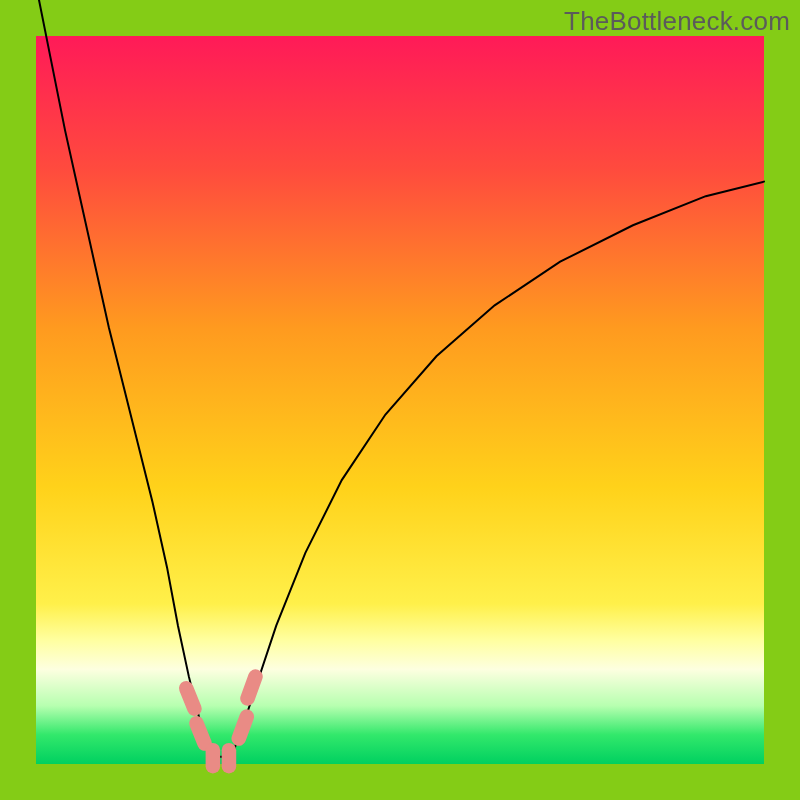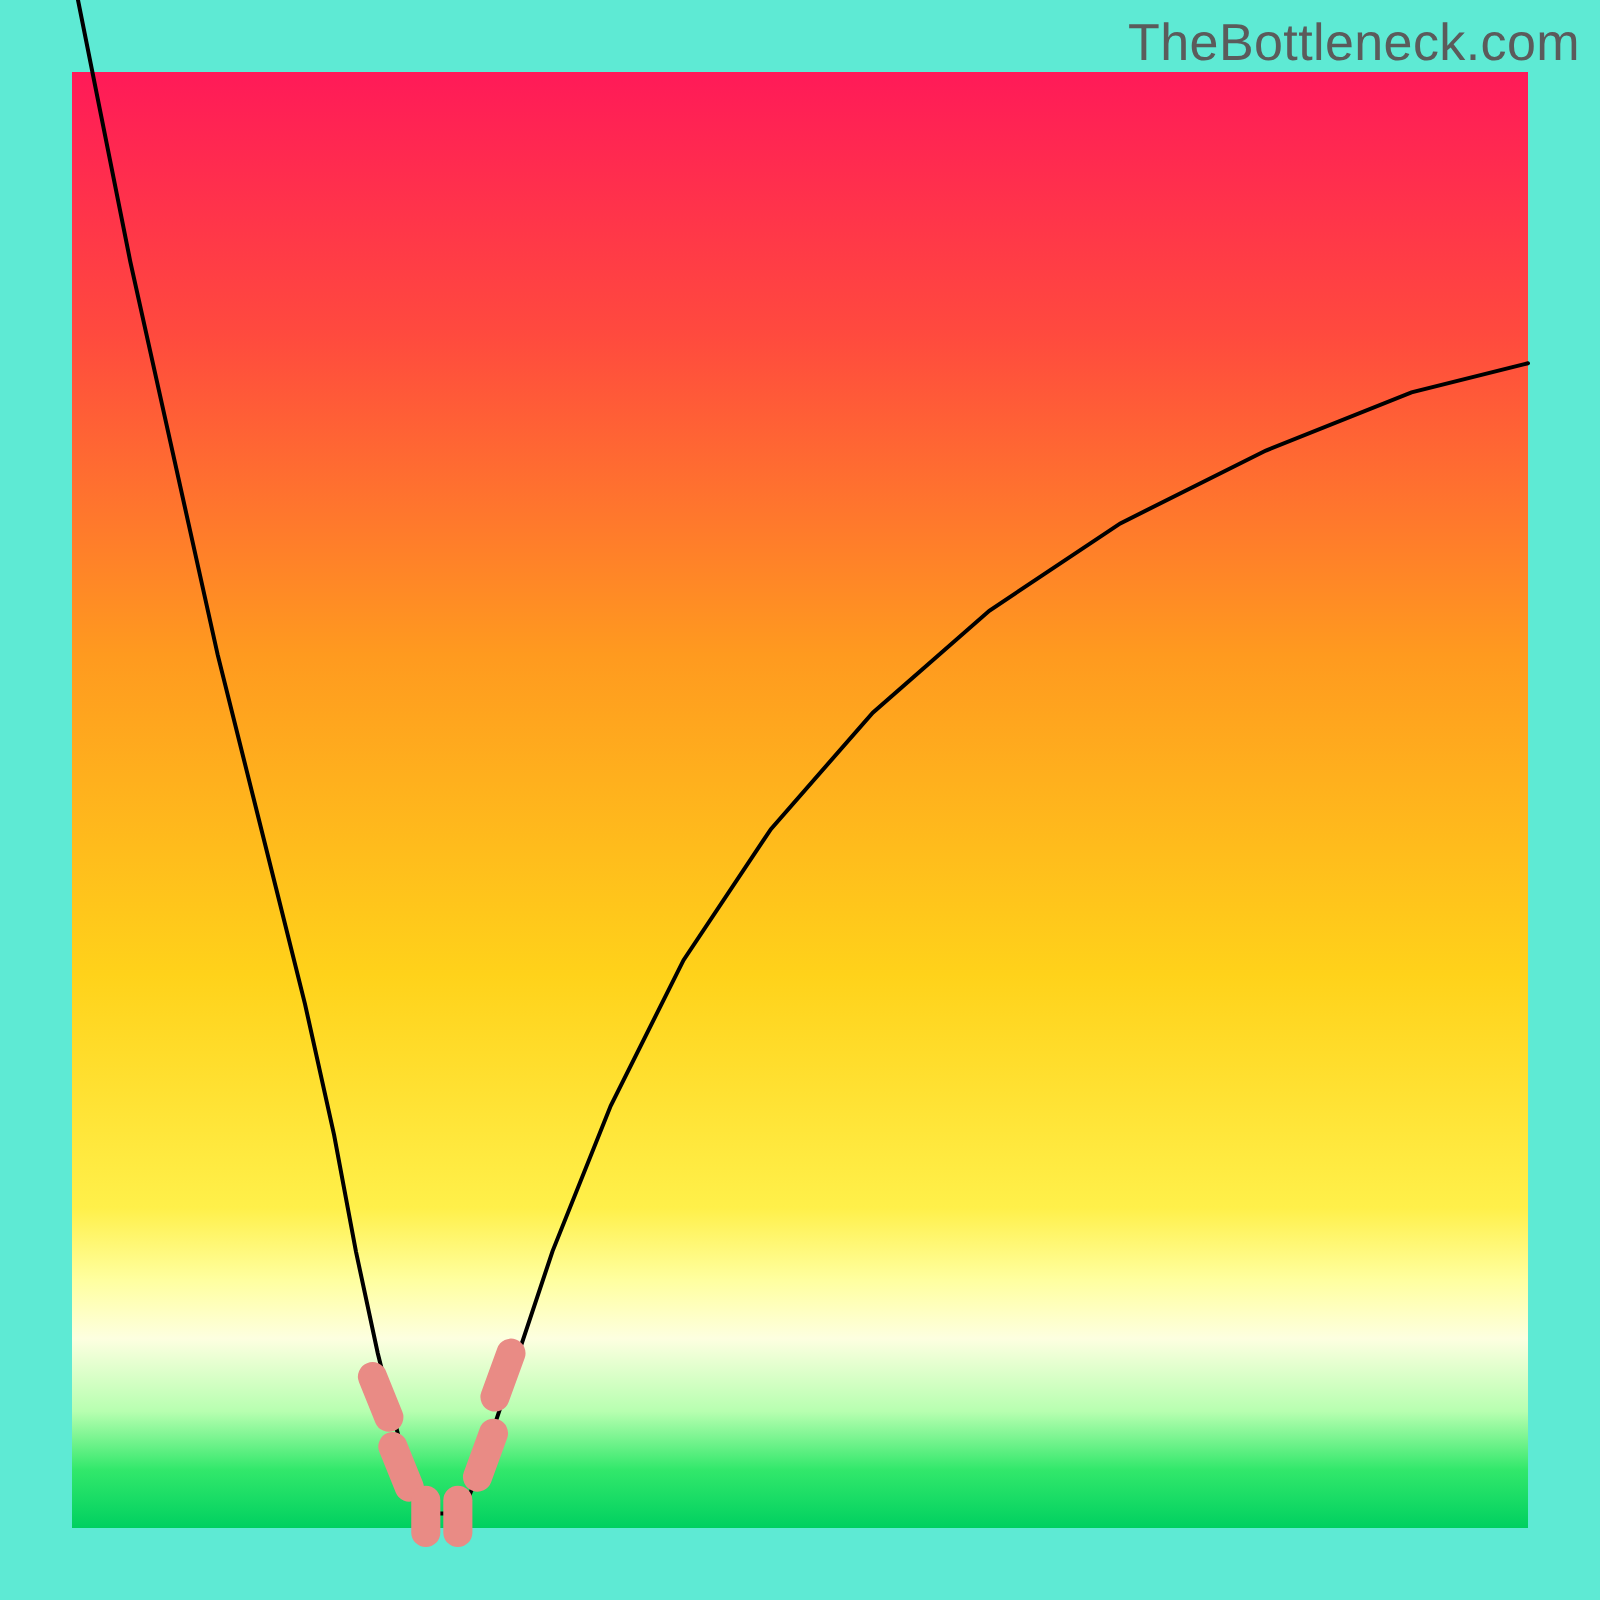--- a/index.html
+++ b/index.html
@@ -10,21 +10,21 @@
     background: #000;
     overflow: hidden;
     font-family: Arial, Helvetica, sans-serif;
   }
   .frame {
     position: absolute;
     top: 0;
     left: 0;
     width: 800px;
     height: 800px;
-    background: #5eead4;
+    background: #84cc16;
   }
   .plot {
     position: absolute;
     top: 36px;
     left: 36px;
     width: 728px;
     height: 728px;
     
   }
   .watermark {

